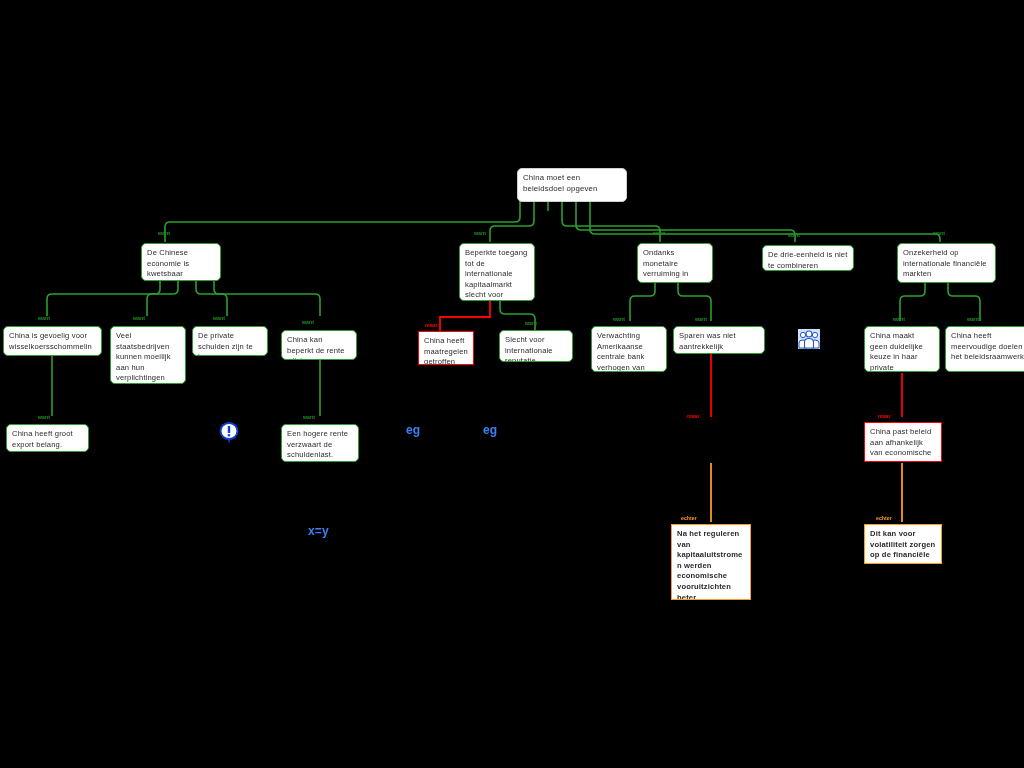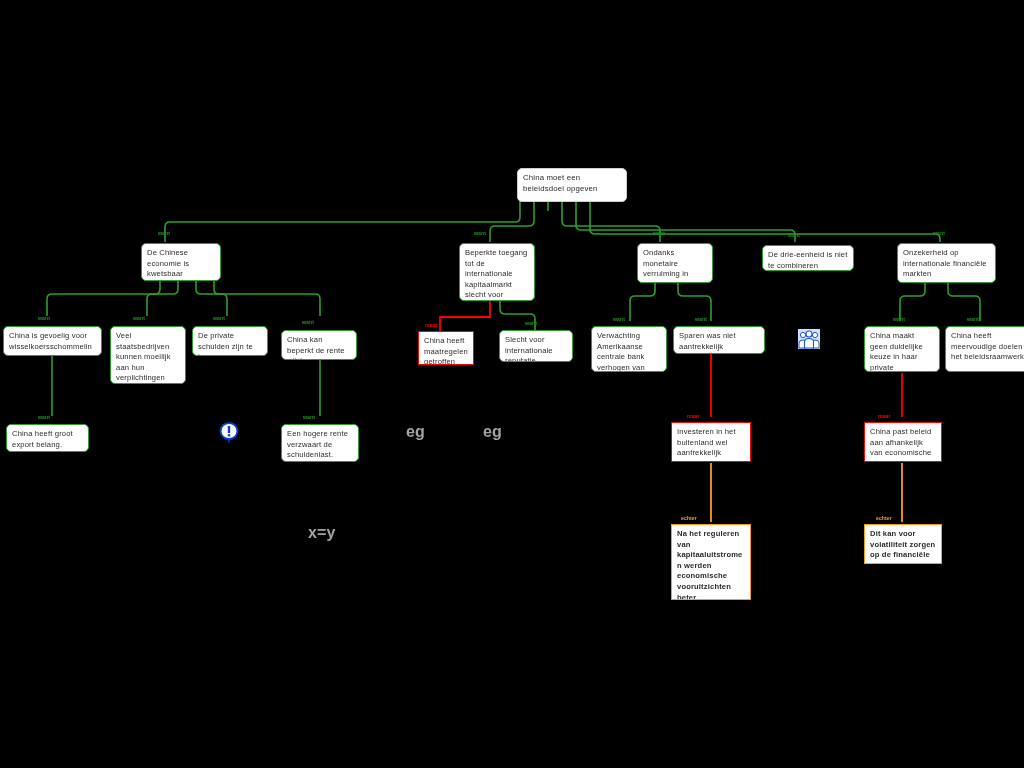--- a/index.html
+++ b/index.html
@@ -56,23 +56,23 @@
     font-weight: bold;
     letter-spacing: 0.01em;
     line-height: 6px;
     white-space: nowrap;
   }
   .edge-label.green { color: #1f8f1f; }
   .edge-label.red { color: #ff0000; }
   .edge-label.orange { color: #ff9a22; }
   .float-text {
     position: absolute;
-    color: #a3a3a3;
+    color: #3b82f6;
     font-weight: bold;
-    font-size: 16px;
+    font-size: 12px;
     letter-spacing: 0.01em;
   }
   .sticker { position: absolute; }
 </style>
 </head>
 <body>
 
 <div id="canvas">
 
   <svg id="edges" viewBox="0 0 1024 768" xmlns="http://www.w3.org/2000/svg">
@@ -210,23 +210,20 @@
   <div class="node green" style="left:591px; top:326px; width:76px; height:46px;">
     <span>Verwachting Amerikaanse centrale bank verhogen van beleidsrente</span>
   </div>
   <div class="edge-label green" style="left:613px; top:316px;">want</div>
 
   <div class="node green" style="left:673px; top:326px; width:92px; height:28px;">
     <span>Sparen was niet aantrekkelijk</span>
   </div>
   <div class="edge-label green" style="left:695px; top:316px;">want</div>
 
-  <div class="node red" style="left:671px; top:422px; width:80px; height:40px;">
-    <span>Investeren in het buitenland wel aantrekkelijk</span>
-  </div>
   <div class="edge-label red" style="left:687px; top:413px;">maar</div>
 
   <div class="node orange" style="left:671px; top:524px; width:80px; height:76px;">
     <span>Na het reguleren van kapitaaluitstromen werden economische vooruitzichten beter.</span>
   </div>
   <div class="edge-label orange" style="left:681px; top:515px;">echter</div>
 
   <div class="node green" style="left:864px; top:326px; width:76px; height:46px;">
     <span>China maakt geen duidelijke keuze in haar private</span>
   </div>

